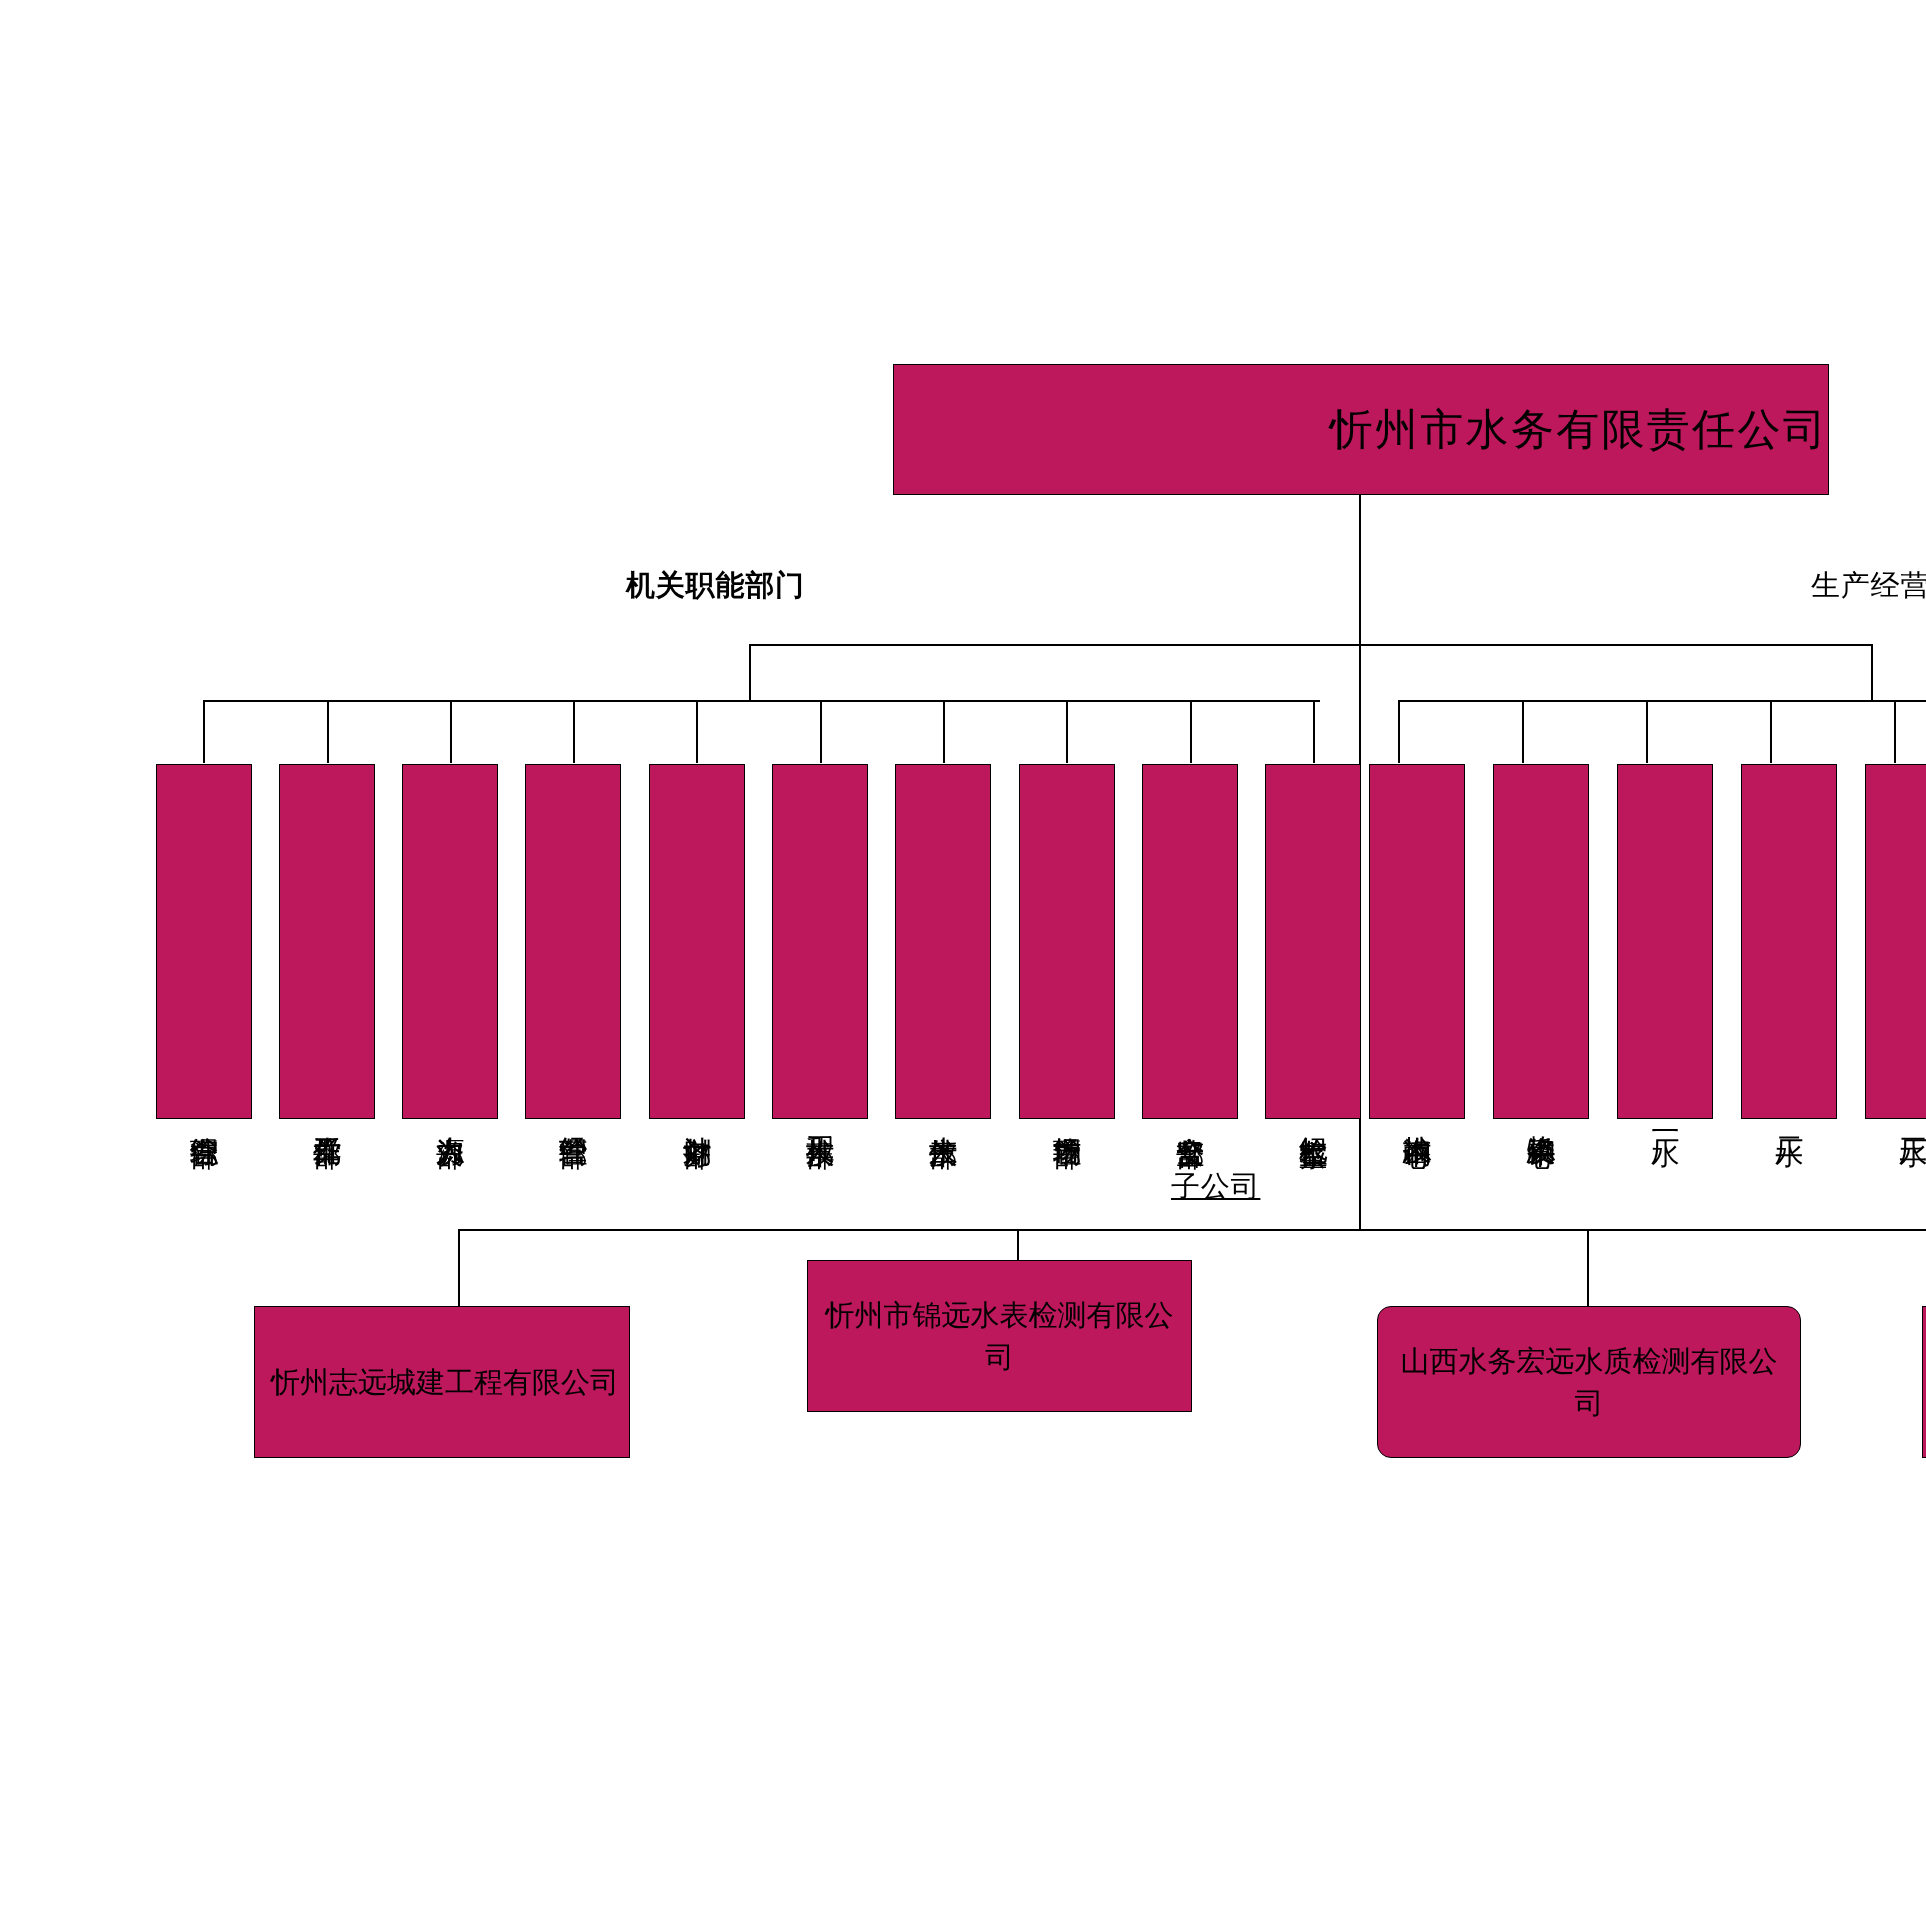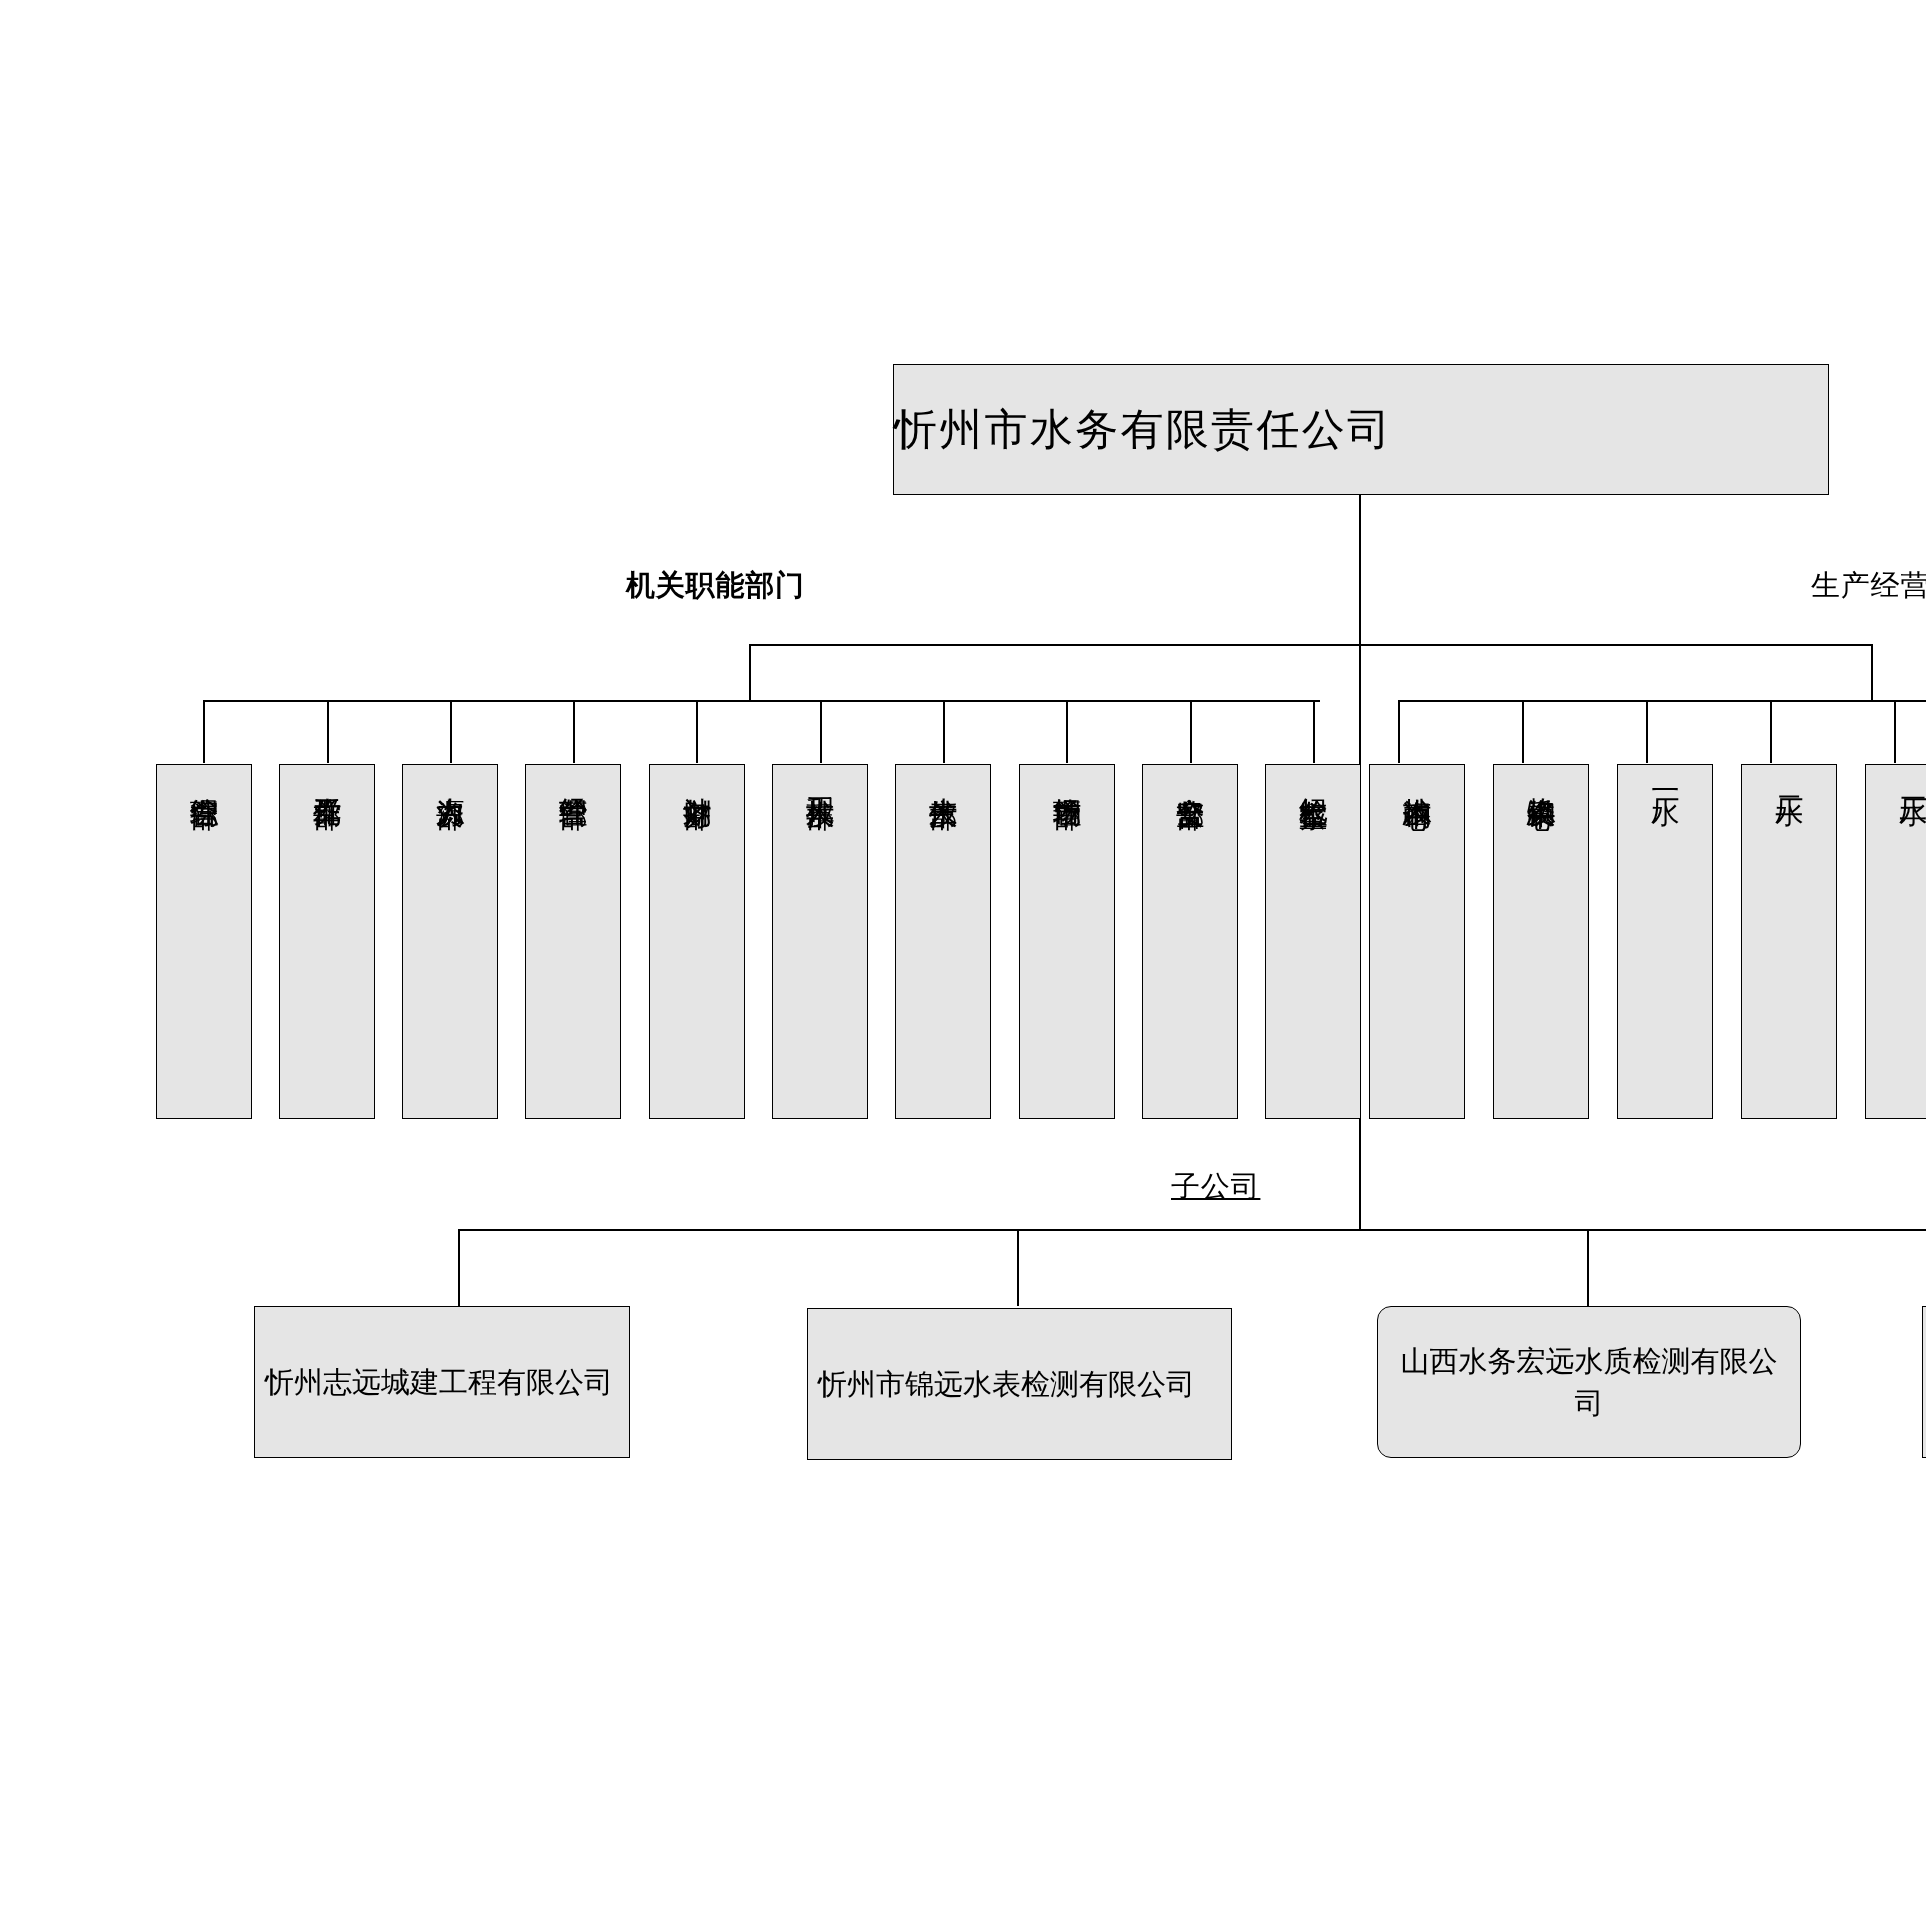--- a/index.html
+++ b/index.html
@@ -17,24 +17,24 @@
     height: 1911px;
     background: #ffffff;
     overflow: hidden;
   }
 
   
   .box {
     position: absolute;
     box-sizing: border-box;
     border: 1.9px solid #000000;
-    background: #e5e5e5;
+    background: #be185d;
     display: flex;
     align-items: center;
-    justify-content: flex-start;
+    justify-content: flex-end;
     text-align: center;
     line-height: 1.18;
   }
 
   .root-box {
     font-size: 43px;
     letter-spacing: 2.3px;
   }
 
   
@@ -166,21 +166,21 @@
 
   <div class="ln lnh" style="left:458px; top:1229px; width:1770px; height:1.9px;"></div>
 
   <div class="ln lnv" style="left:458px; top:1229px; width:1.9px; height:77px;"></div>
   <div class="ln lnv" style="left:1017px; top:1229px; width:1.9px; height:77px;"></div>
   <div class="ln lnv" style="left:1587px; top:1229px; width:1.9px; height:77px;"></div>
 
   <div class="box leaf-box" style="left:254px; top:1306px; width:376px; height:152px;">
     <span>忻州志远城建工程有限公司</span>
   </div>
-  <div class="box leaf-box" style="left:807px; top:1308px; width:425px; height:152px;">
+  <div class="box leaf-box" style="left:807px; top:1260px; width:385px; height:152px;">
     <span>忻州市锦远水表检测有限公司</span>
   </div>
   <div class="box leaf-box" style="left:1377px; top:1306px; width:424px; height:152px;border-radius:14px;">
     <span>山西水务宏远水质检测有限公司</span>
   </div>
   <div class="box leaf-box" style="left:1922px; top:1306px; width:589px; height:152px;">
     
   </div>
 
 </div>

